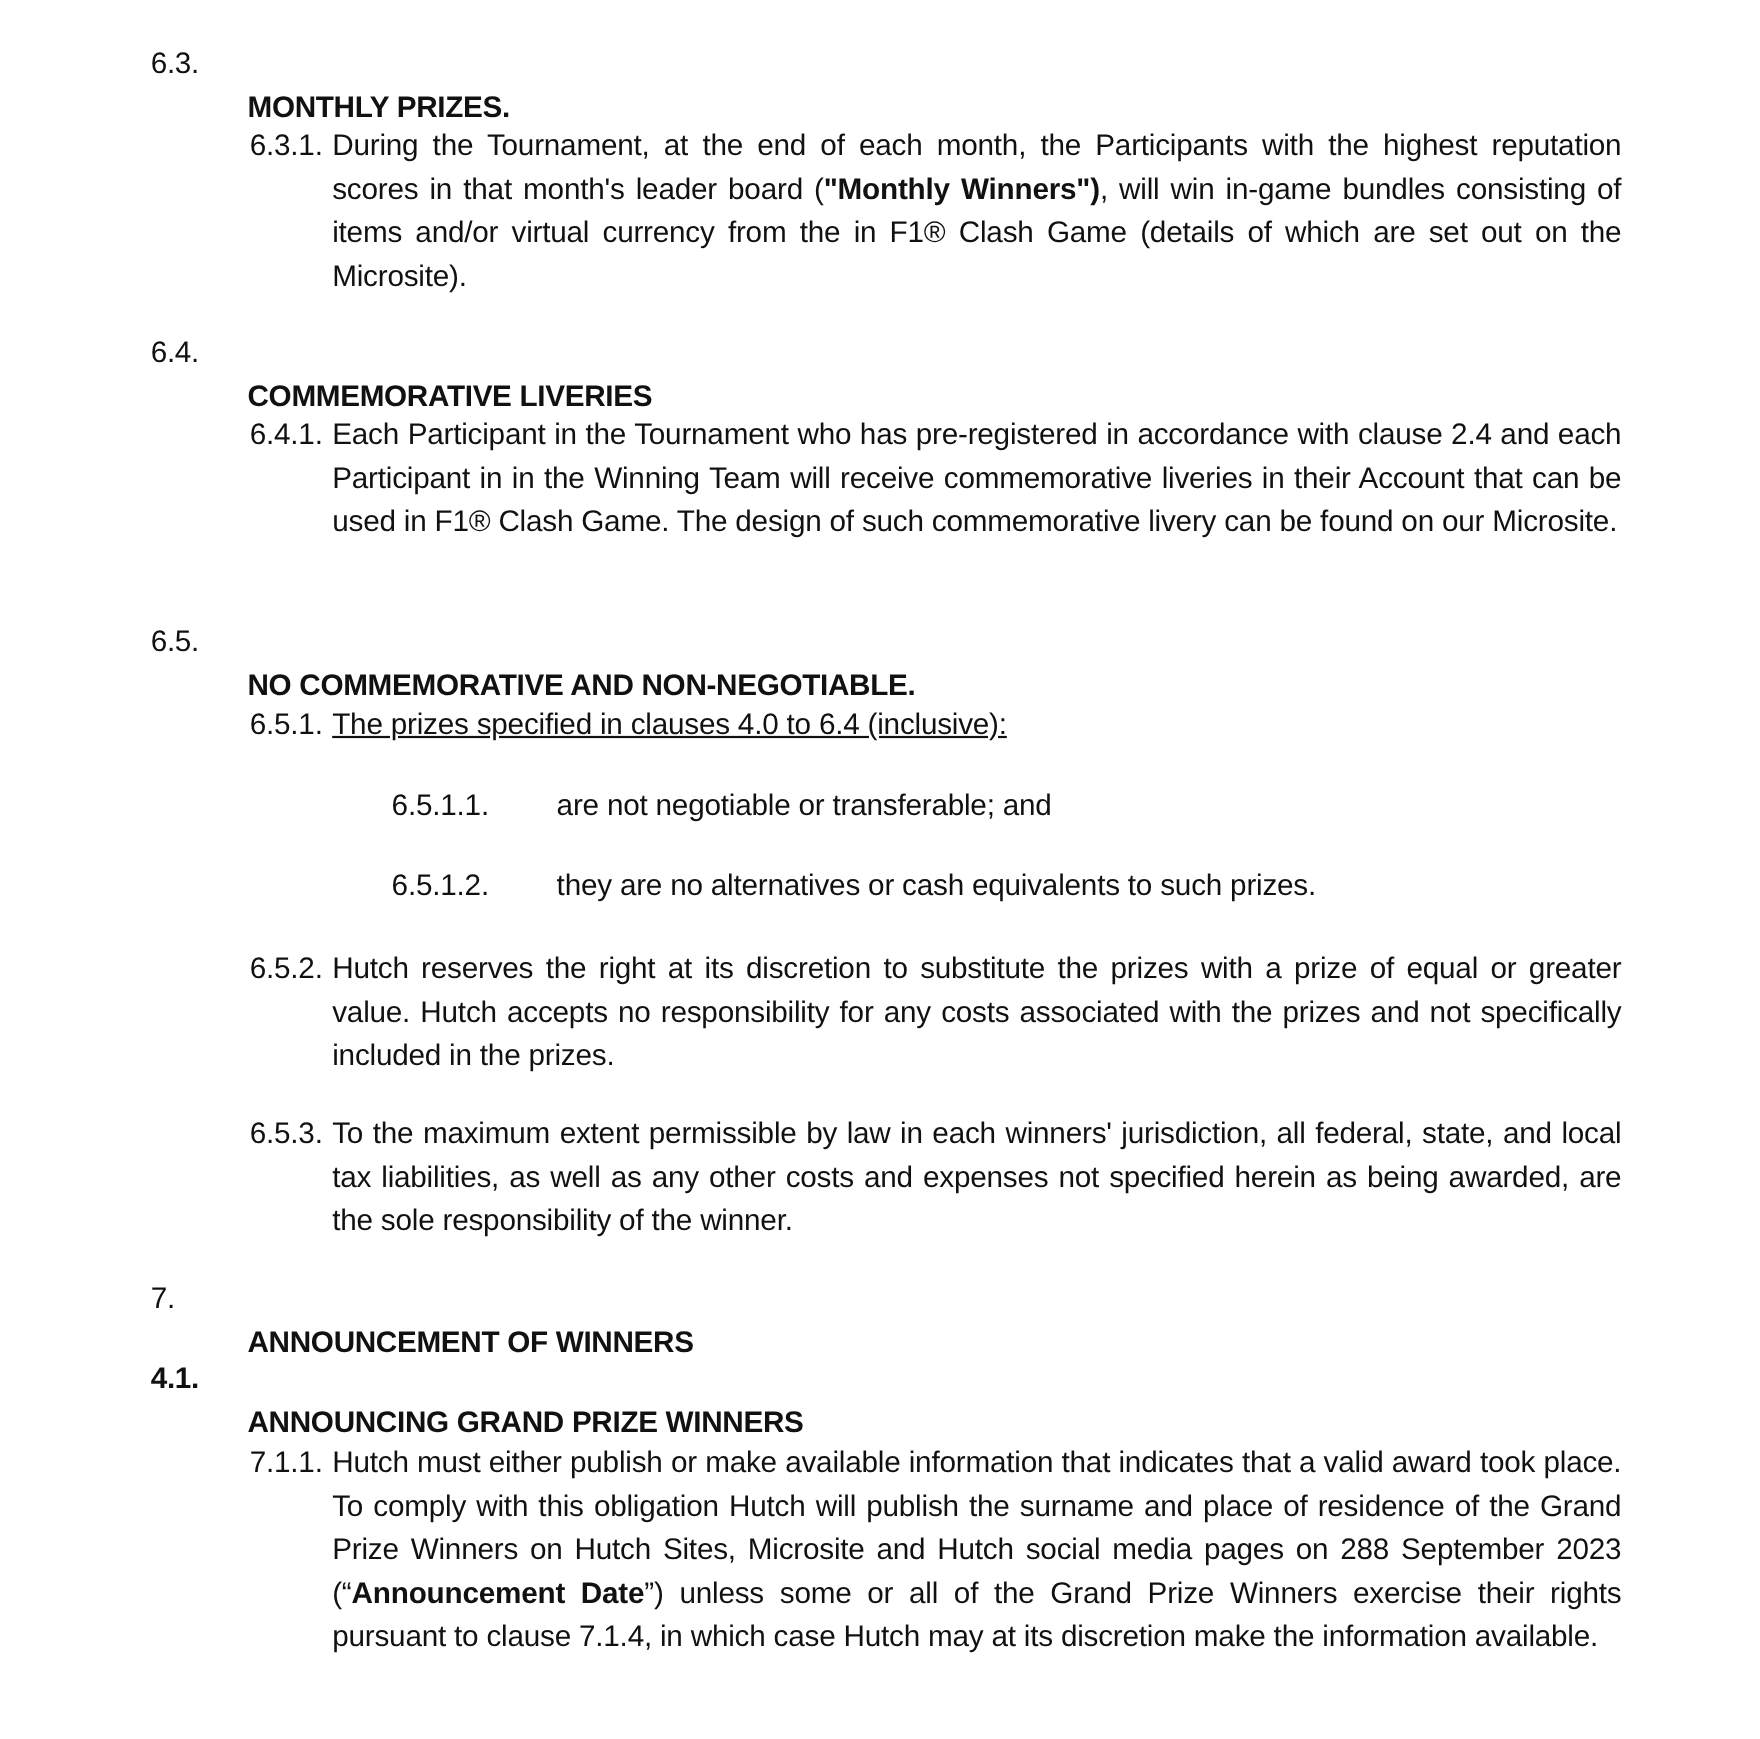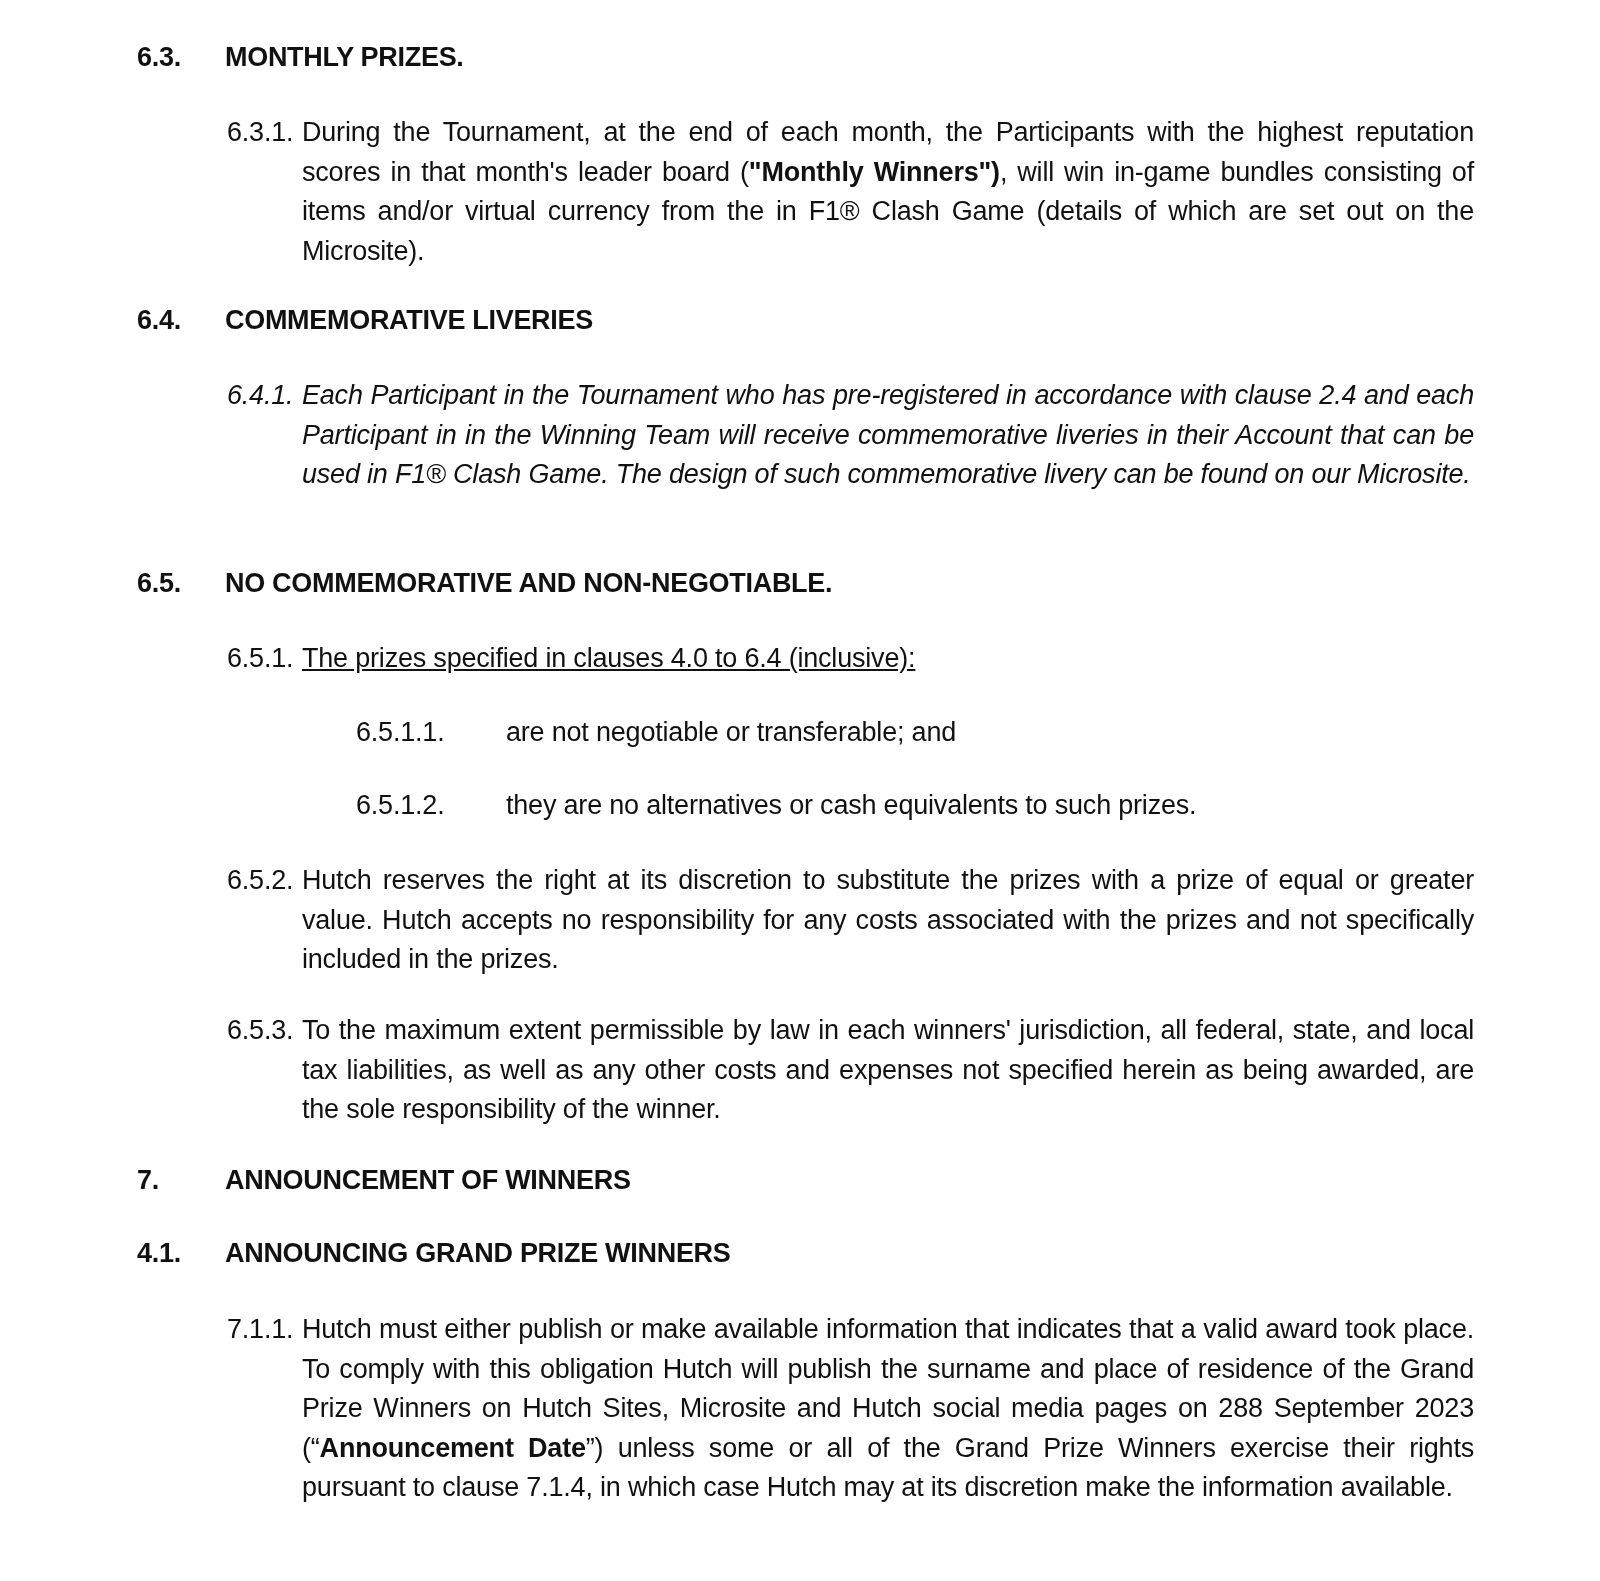--- a/index.html
+++ b/index.html
@@ -5,23 +5,23 @@
   html, body { margin: 0; padding: 0; background: #ffffff; }
   body {
     width: 1600px; height: 1581px; position: relative; overflow: hidden;
     font-family: "Liberation Sans", sans-serif; color: #111111;
   }
   .page { position: absolute; left: 0; top: 0; width: 1600px; }
   .h {
     position: absolute; left: 137px; font-size: 27px; font-weight: bold;
     letter-spacing: -0.3px; white-space: nowrap;
   }
-  .h .num { position: absolute; left: 0; font-weight: bold; }
+  .h .num { position: absolute; left: 0; font-weight: normal; }
   .h .num.bold { font-weight: bold; }
-  .h .title { position: absolute; left: 88px; }
+  .h .title { position: absolute; left: 88px; margin-top: 40px; }
   .c {
     position: absolute; left: 227px; width: 1300px; font-size: 27px;
     line-height: 39.5px; letter-spacing: -0.2px;
   }
   .c .num { position: absolute; left: 0; top: 0; text-align: center; }
   .c .text { margin-left: 75px; width: 1172px; text-align: justify; }
   .sc {
     position: absolute; left: 356px; font-size: 27px; line-height: 39.5px;
     white-space: nowrap; letter-spacing: -0.2px;
   }
@@ -42,21 +42,21 @@
   <div class="c" style="top:113px;">
     <span class="num">6.3.1.</span>
     <div class="text"><span>During the Tournament, at the end of each month, the Participants with the highest reputation scores in that month's leader board (</span><b>"Monthly Winners")</b><span>, will win in-game bundles consisting of items and/or virtual currency from the in F1® Clash Game (details of which are set out on the Microsite).</span></div>
   </div>
 
   <div class="h" style="top:305px;">
     <span class="num">6.4.</span>
     <span class="title">COMMEMORATIVE LIVERIES</span>
   </div>
 
-  <div class="c" style="top:376px;font-style:italic;">
+  <div class="c" style="top:376px;">
     <span class="num">6.4.1.</span>
     <div class="text">Each Participant in the Tournament who has pre-registered in accordance with clause 2.4 and each Participant in in the Winning Team will receive commemorative liveries in their Account that can be used in F1® Clash Game. The design of such commemorative livery can be found on our Microsite.</div>
   </div>
 
   <div class="h" style="top:568px;">
     <span class="num">6.5.</span>
     <span class="title">NO COMMEMORATIVE AND NON-NEGOTIABLE.</span>
   </div>
 
   <div class="c" style="top:639px;text-decoration:underline;">

